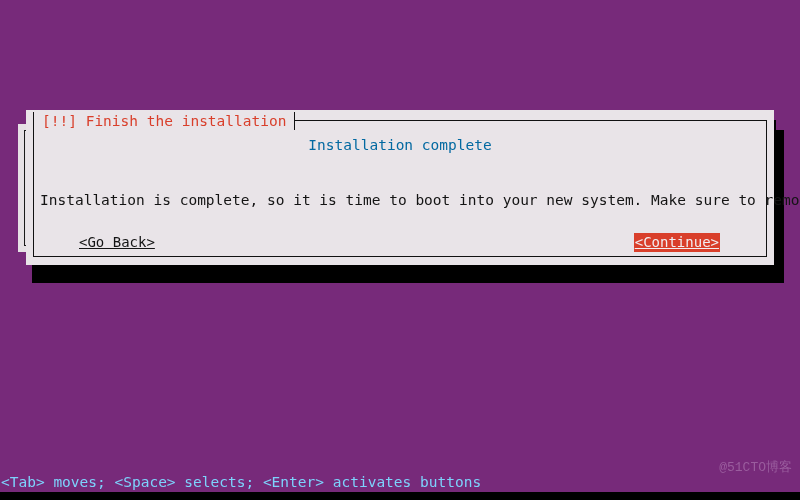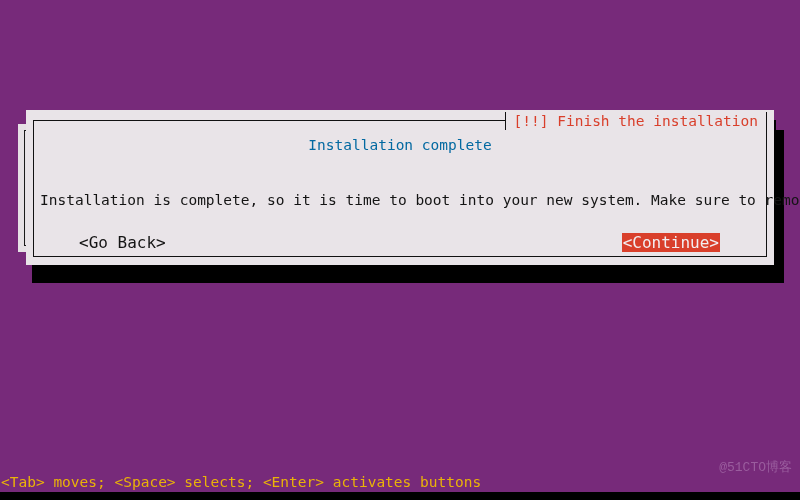--- a/index.html
+++ b/index.html
@@ -88,21 +88,21 @@
 
   
   .title-bar {
     position: absolute;
     left: 7px;
     top: 3px;
     width: 734px;
     height: 17px;
     display: flex;
     align-items: center;
-    justify-content: flex-end;
+    justify-content: flex-start;
     z-index: 7;
   }
   .title-text {
     background: #e9e4e8;
     color: #d93f2b;
     font-size: 14.5px;
     line-height: 17px;
     letter-spacing: 0px;
     padding: 0 9px;
     white-space: pre;
@@ -149,45 +149,46 @@
 
   .button-row {
     position: absolute;
     left: 0;
     right: 0;
     top: 97px;
     height: 20px;
   }
   .btn {
     position: absolute;
-    font-size: 16px;
+    font-size: 14px;
     line-height: 19px;
     white-space: pre;
     padding: 0 1px;
     cursor: default;
+    text-decoration: underline;
   }
   .btn-back {
     left: 44px;
     color: #141414;
     background: transparent;
   }
   .btn-continue {
     right: 46px;
     color: #f2eef1;
     background: #d93f2b;
   }
 
   
   .footer {
     position: absolute;
     left: 0;
     bottom: 8px;
     width: 100%;
     height: 19px;
-    color: #eab308;
+    color: #7dd3fc;
     font-size: 14.5px;
     line-height: 19px;
     white-space: pre;
     padding-left: 1px;
     box-sizing: border-box;
     z-index: 4;
   }
   .footer-strip {
     position: absolute;
     left: 0;

